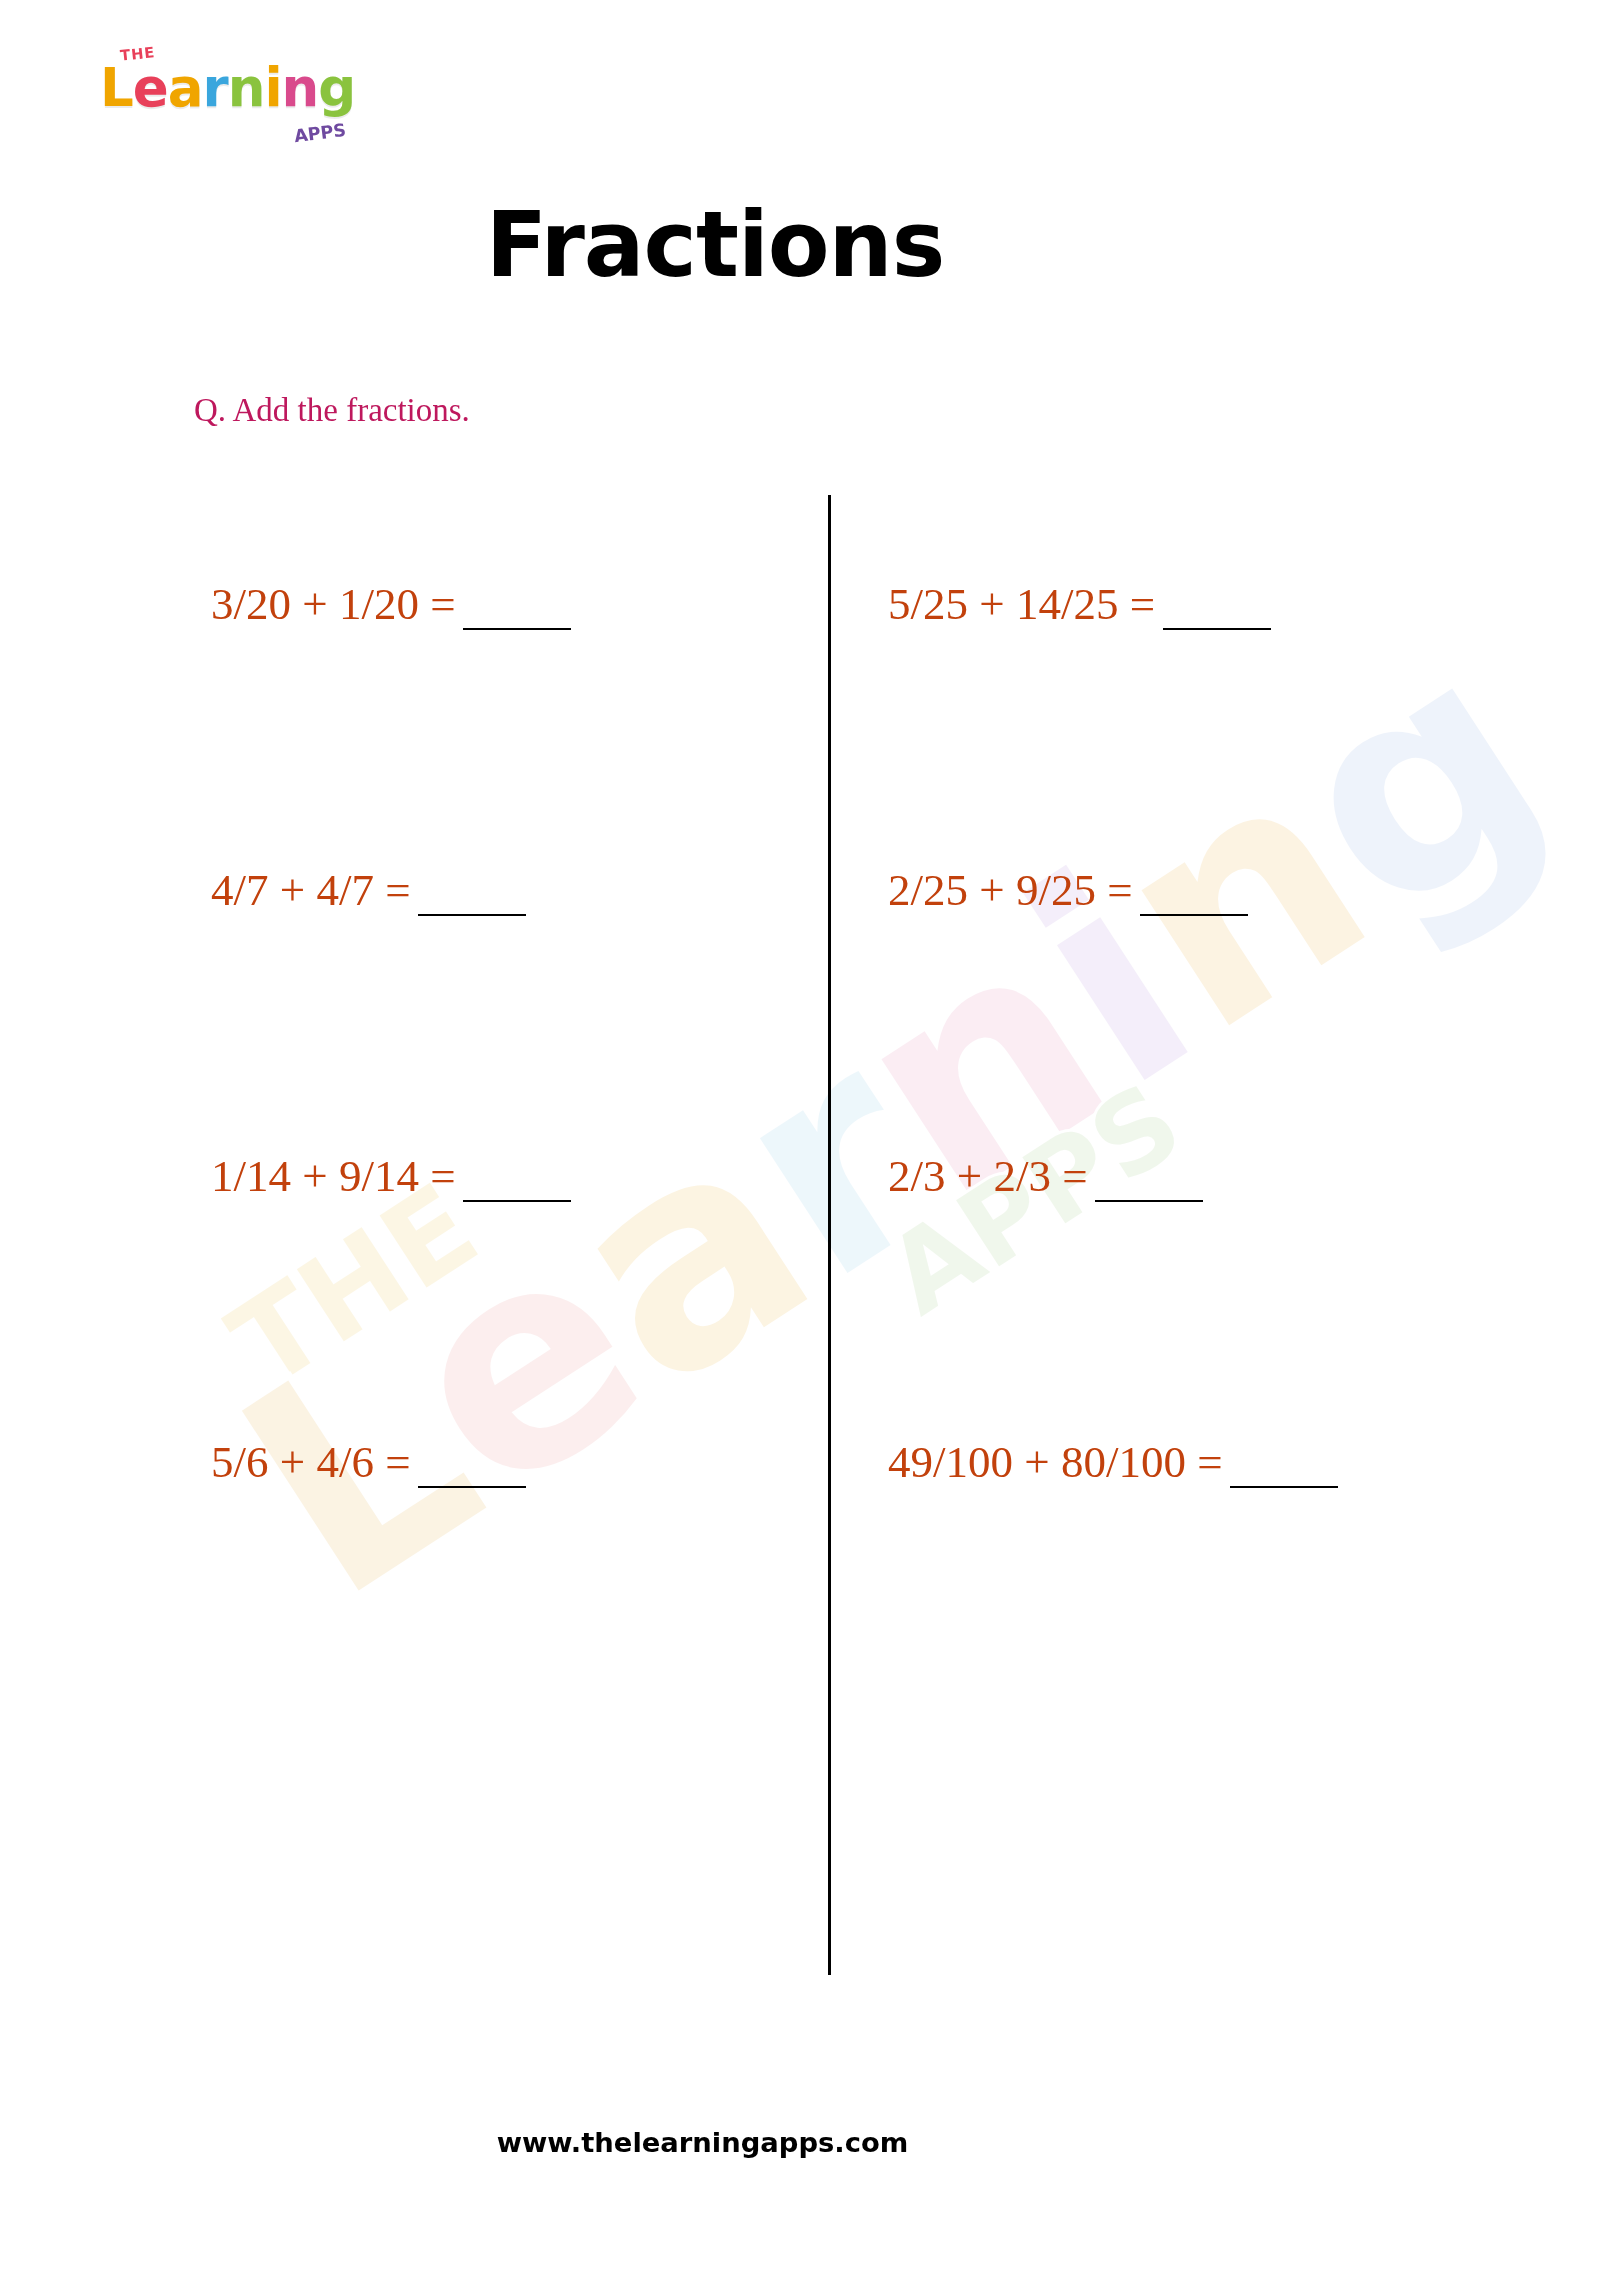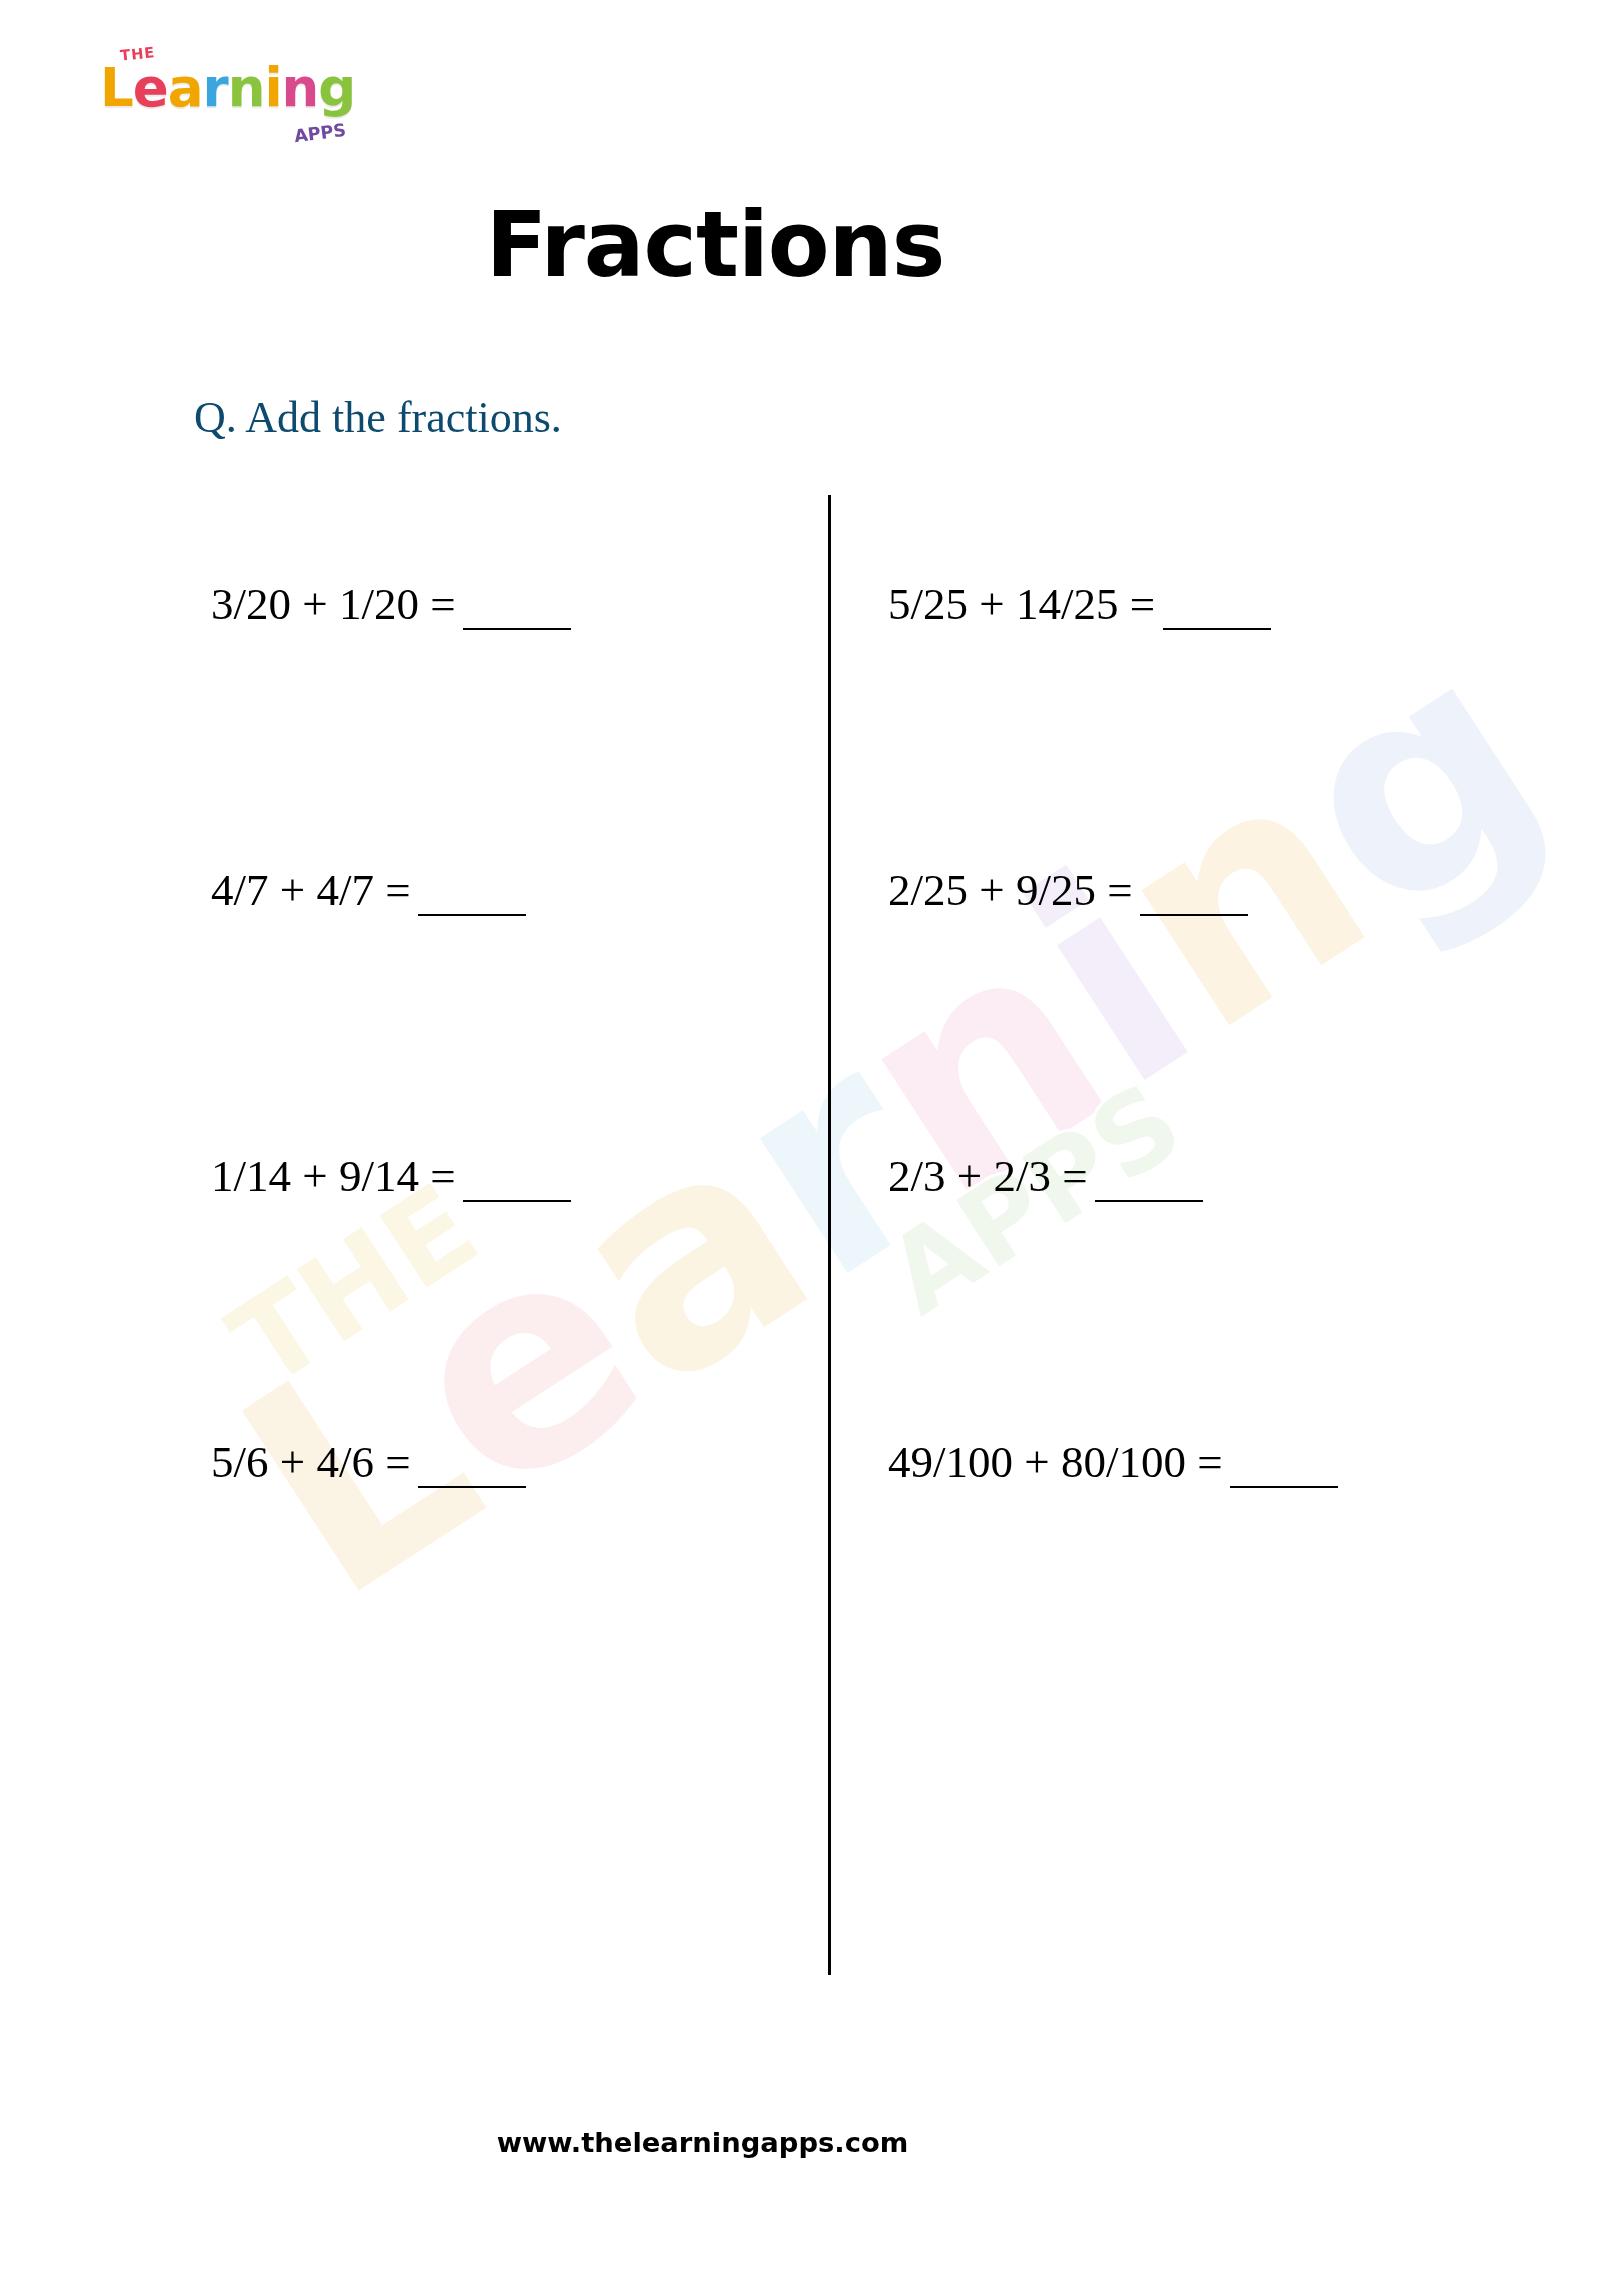--- a/index.html
+++ b/index.html
@@ -74,22 +74,22 @@
     font-size: 90px;
     color: #000000;
     letter-spacing: -1px;
   }
 
   
   .question {
     position: absolute;
     left: 194px;
     top: 392px;
-    font-size: 44px;
-    color: #0c4a6e;
+    font-size: 33px;
+    color: #be185d;
   }
 
   
   .watermark {
     position: absolute;
     left: 147px;
     top: 755px;
     width: 1157px;
     height: 882px;
     transform: rotate(-33deg);
@@ -142,21 +142,21 @@
     width: 2.9px;
     height: 1480px;
     background: #000000;
   }
 
   
   .col {
     position: absolute;
     top: 578px;
     font-size: 45px;
-    color: #000000;
+    color: #c2410c;
   }
   .col-left { left: 211px; width: 588px; }
   .col-right { left: 888px; width: 706px; }
 
   .problem {
     height: 286px;
     white-space: nowrap;
   }
   .problem .blank {
     display: inline-block;

